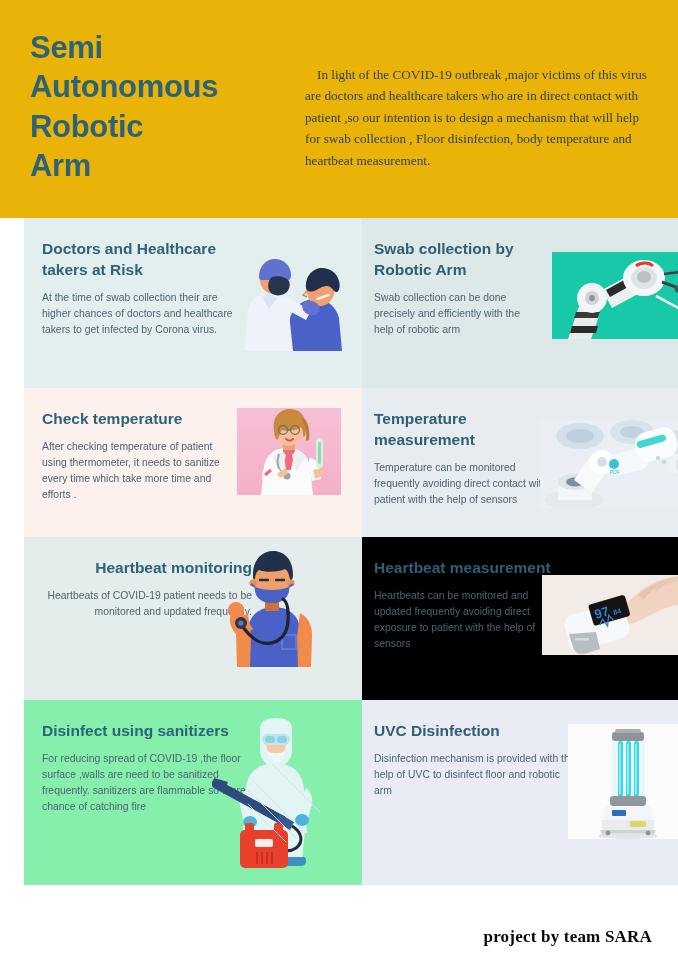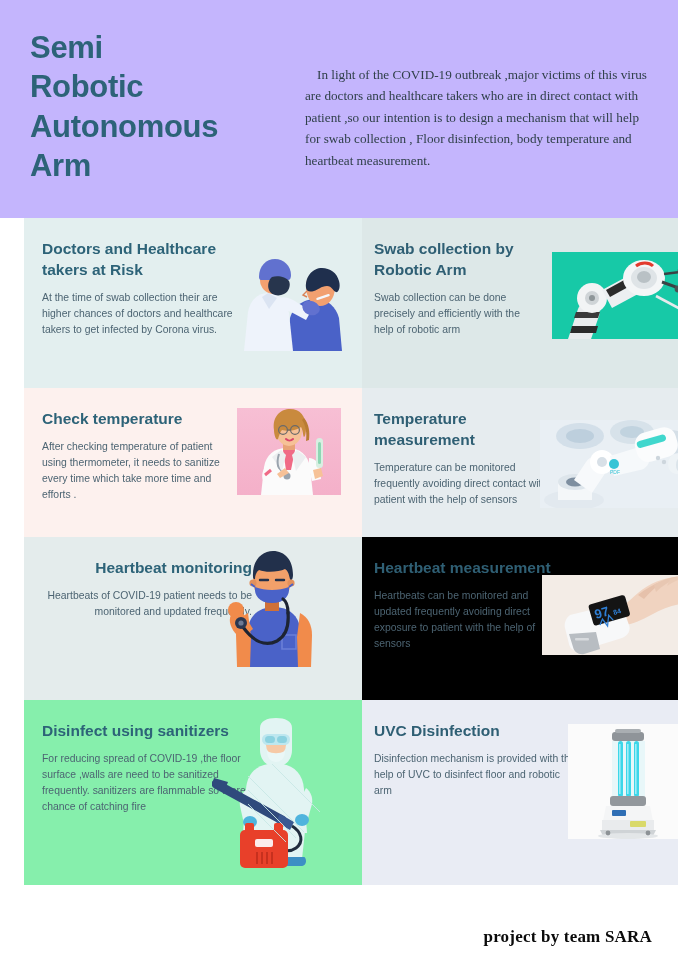--- a/index.html
+++ b/index.html
@@ -15,21 +15,21 @@
     font-family: "Liberation Sans", sans-serif;
     -webkit-font-smoothing: antialiased;
   }
 
   
   .header {
     position: absolute;
     left: 0; top: 0;
     width: 678px;
     height: 218px;
-    background: #c4b5fd;
+    background: #eab308;
   }
   .poster-title {
     position: absolute;
     left: 30px;
     top: 28px;
     width: 270px;
     font-size: 31px;
     line-height: 1.27;
     font-weight: 700;
     color: #2d6378;
@@ -172,22 +172,22 @@
   }
 
   svg { display: block; }
 </style>
 </head>
 <body>
 
 <div class="header">
   <div class="poster-title">
     <div>Semi</div>
+    <div>Autonomous</div>
     <div>Robotic</div>
-    <div>Autonomous</div>
     <div>Arm</div>
   </div>
   <div class="intro-text">In light of the COVID-19 outbreak  ,major victims of this virus are doctors and healthcare takers  who are in direct contact with  patient ,so our intention is to design  a mechanism that will help for swab collection , Floor disinfection, body temperature and  heartbeat measurement.</div>
 </div>
 
 <div class="grid">
 
   <div class="cell left r1l">
     <div class="cell-body">
       <div class="cell-text">

